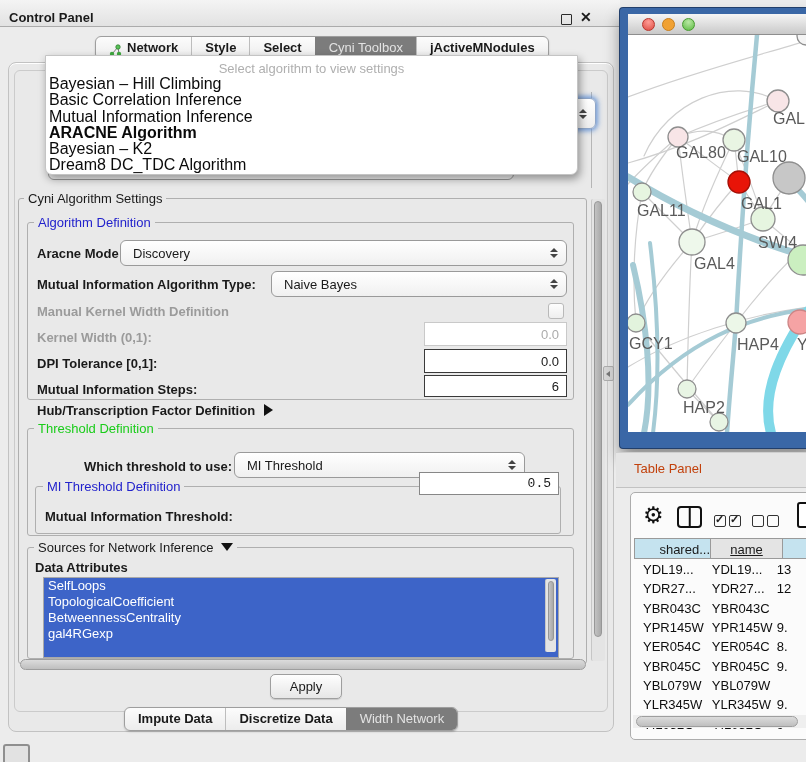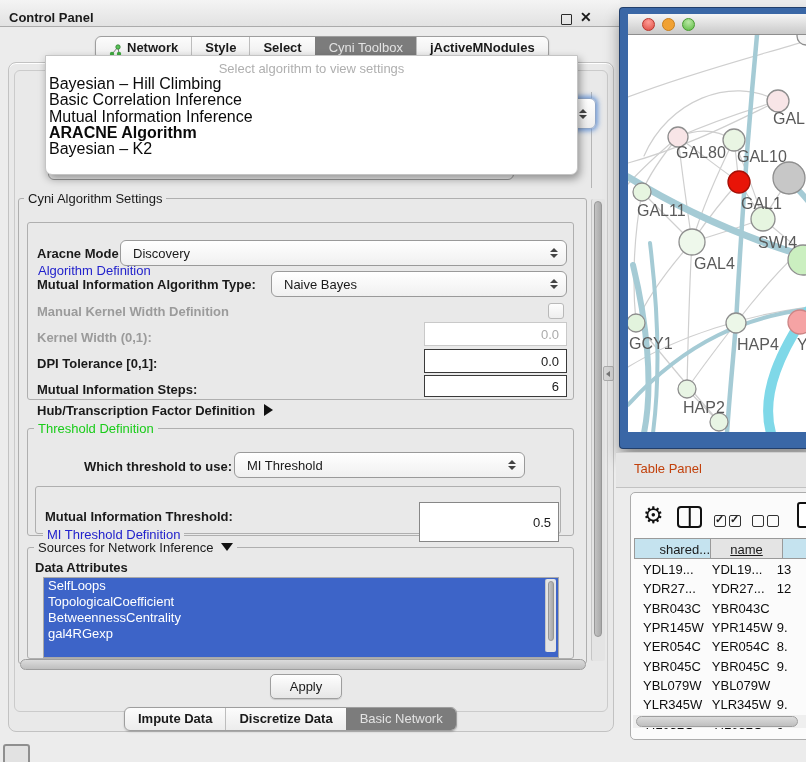--- a/index.html
+++ b/index.html
@@ -22,21 +22,21 @@
   .tab{padding:0 13px;font-size:13px;font-weight:bold;line-height:22px;border-left:1px solid #BDBDBD;
        display:flex;align-items:center;gap:5px;color:#1A1A1A;}
   .tab:first-child{border-left:none;}
   .tab.sel{background:#7C7C7C;color:#E3E3E3;font-weight:normal;border-left-color:#7C7C7C;}
   
   .panel-outer{left:8px;top:62px;width:604px;height:668px;background:#E9E9E9;border:1px solid #C2C2C2;
                border-radius:8px;box-shadow:inset 0 1px 0 #fff;}
   .panel-inner{left:14px;top:70px;width:592px;height:640px;background:#E9E9E9;border:1px solid #CBCBCB;border-radius:6px;}
   .group{border:1px solid #AFAFAF;border-radius:3px;}
   .group-label{position:absolute;background:#E9E9E9;padding:0 4px;font-size:13px;white-space:nowrap;}
-  .t-blue{color:#2222CC;margin-top:48px;}
+  .t-blue{color:#2222CC;}
   .t-green{color:#19CC19;}
   
   .combo{background:linear-gradient(#FFFFFF,#F0F0F0);border:1px solid #9A9A9A;border-radius:6px;
          display:flex;align-items:center;font-size:13px;padding:0 26px 0 12px;box-sizing:border-box;}
   .stepper{position:absolute;right:8px;top:50%;transform:translateY(-50%);display:flex;flex-direction:column;gap:2px;}
   .stepper i{display:block;width:0;height:0;border-left:4px solid transparent;border-right:4px solid transparent;}
   .stepper .up{border-bottom:4px solid #444;}
   .stepper .dn{border-top:4px solid #444;}
   
   .field{background:#fff;border:1px solid #BDBDBD;font-size:13px;display:flex;align-items:center;
@@ -163,20 +163,21 @@
   </div>
 
   <div class="abs popup">
     <div class="popup-ph">Select algorithm to view settings</div>
     <div id="algo-options">
         <div class="algo-opt">Bayesian – Hill Climbing</div>
         <div class="algo-opt">Basic Correlation Inference</div>
         <div class="algo-opt">Mutual Information Inference</div>
         <div class="algo-opt b">ARACNE Algorithm</div>
         <div class="algo-opt">Bayesian – K2</div>
+        <div class="algo-opt">Dream8 DC_TDC Algorithm</div>
       </div>
   </div>
 
   <div class="abs group" style="left:18px;top:198px;width:567px;height:464px;"></div>
   <div class="abs group-label" style="left:24px;top:191px;">Cyni Algorithm Settings</div>
 
   <div class="abs vscroll" style="left:591px;top:199px;width:13px;height:462px;">
     <div class="vthumb" style="top:2px;height:436px;"></div>
   </div>
 
@@ -231,21 +232,21 @@
     <span>MI Threshold</span>
     <span class="stepper">
         <i class="up"></i>
         <i class="dn"></i>
       </span>
   </div>
 
   <div class="abs group" style="left:35px;top:486px;width:524px;height:46px;"></div>
   <div class="abs group-label t-blue" style="left:43px;top:479px;">MI Threshold Definition</div>
   <div class="abs lbl b" style="left:45px;top:509px;">Mutual Information Threshold:</div>
-  <div class="abs field mid" style="left:419px;top:502px;width:140px;height:40px;">
+  <div class="abs field mid" style="left:419px;top:472px;width:140px;height:23px;font-family:Liberation Mono, monospace;">
     <span>0.5</span>
   </div>
 
   <div class="abs group" style="left:27px;top:547px;width:545px;height:110px;"></div>
   <div class="abs group-label" style="left:34px;top:540px;">
     <span>Sources for Network Inference</span><span class="tri-down"></span>
   </div>
   <div class="abs lbl b" style="left:35px;top:560px;">Data Attributes</div>
   <div class="abs attr-list" style="left:43px;top:577px;width:514px;height:79px;" id="attr-list">
       <div class="attr">SelfLoops</div>
@@ -265,21 +266,21 @@
   </div>
 
   <div class="abs tabgroup" style="left:124px;top:707px;">
     <div class="tab">
       <span>Impute Data</span>
     </div>
     <div class="tab">
       <span>Discretize Data</span>
     </div>
     <div class="tab sel">
-      <span>Basic Network</span>
+      <span>Width Network</span>
     </div>
   </div>
 
   <div class="abs bl-icon"></div>
   <div class="abs splitter"></div>
 
   <div class="abs netwin">
     <div class="mac-titlebar">
       <span class="dot red" style="left:14px;"></span>
       <span class="dot yellow" style="left:34px;"></span>

